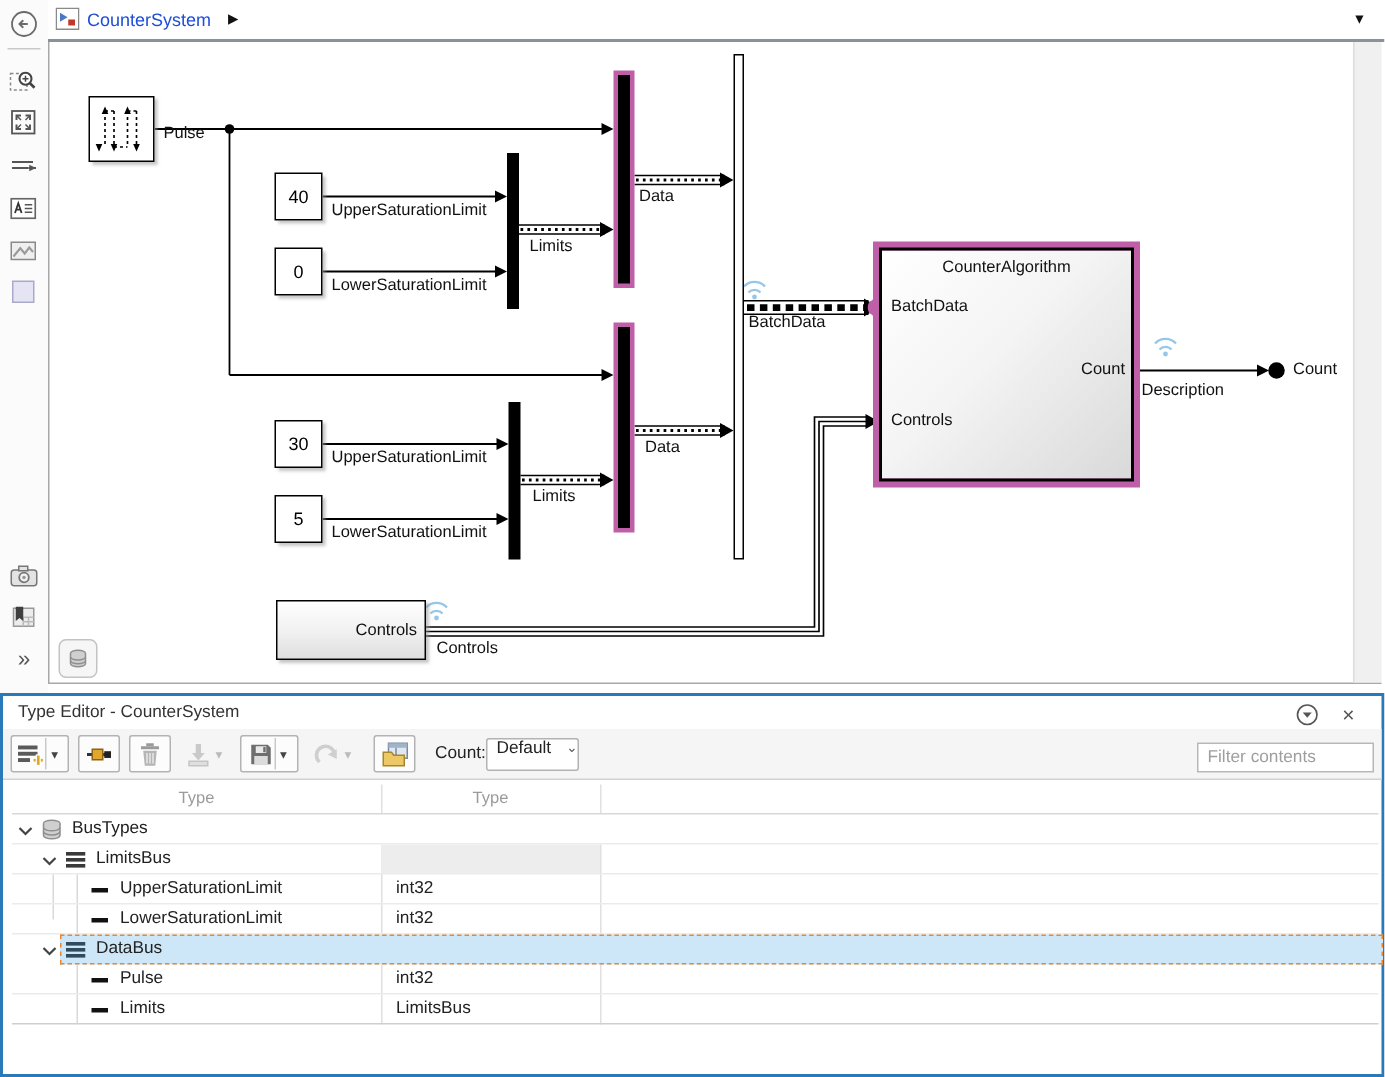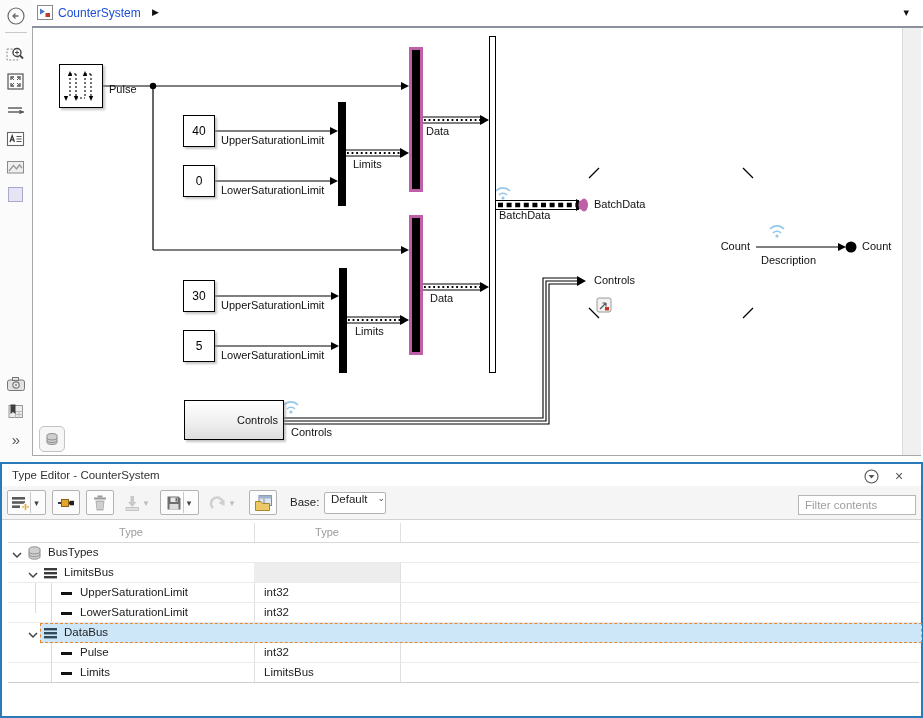--- a/index.html
+++ b/index.html
@@ -329,20 +329,25 @@
   <div class="siglabel" style="left:322px;top:297px;">Limits</div>
 
   <div class="magenta-wrap" style="left:376px;top:187px;width:14px;height:140px;">
       <div class="inner-bar"></div>
     </div>
   <div class="siglabel" style="left:397px;top:264px;">Data</div>
 
   <div class="tallbar" style="left:456px;top:8px;width:7px;height:337px;"></div>
   <div class="siglabel" style="left:466px;top:181px;">BatchData</div>
 
+  <div class="ca-outer" style="left:549px;top:133px;width:178px;height:164px;">
+    <div class="ca-inner">
+      <div class="ca-title">CounterAlgorithm</div>
+    </div>
+  </div>
   <div class="portlabel" style="left:561px;top:170px;">BatchData</div>
   <div class="portlabel" style="left:561px;top:246px;">Controls</div>
   <div class="portlabel" style="left:680px;top:212px;width:37px;text-align:right;">Count</div>
   <div class="siglabel" style="left:728px;top:226px;">Description</div>
   <div class="siglabel" style="left:829px;top:212px;">Count</div>
 
   <div class="controls-blk" style="left:151px;top:372px;width:100px;height:40px;">
     <span>Controls</span>
   </div>
   <div class="siglabel" style="left:258px;top:398px;">Controls</div>
@@ -421,21 +426,21 @@
       <span class="dd dis">▾</span>
     </div>
     <div class="tbtn bordered" style="left:247px;width:28px;">
       <svg width="19" height="18">
         <rect x="5" y="1.5" width="12.5" height="10" fill="#dfe8f2" stroke="#7a8aa0"></rect>
           <rect x="5" y="1.5" width="12.5" height="3" fill="#9fb4c8"></rect>
           <line x1="10" y1="4.5" x2="10" y2="11.5" stroke="#7a8aa0"></line>
         <path d="M1.5,7.5 h5.5 l1.5,2 h7 v7 h-14 z" fill="#ecc966" stroke="#a8862a"></path>
       </svg>
     </div>
-    <span class="view-label" style="left:288px;">Base:</span>
+    <span class="view-label" style="left:288px;">Count:</span>
     <div class="view-dd" style="left:322px;width:62px;">
       <span>Default</span>
       <span style="font-size:9px;color:#555;">⌄</span>
     </div>
   </div>
   <input class="filter-input" type="text" placeholder="Filter contents" style="">
 
   <div class="abs thead">
     <span class="th" style="left:0;width:246px;">Type</span>
     <span class="th" style="left:246px;width:146px;">Type</span>

